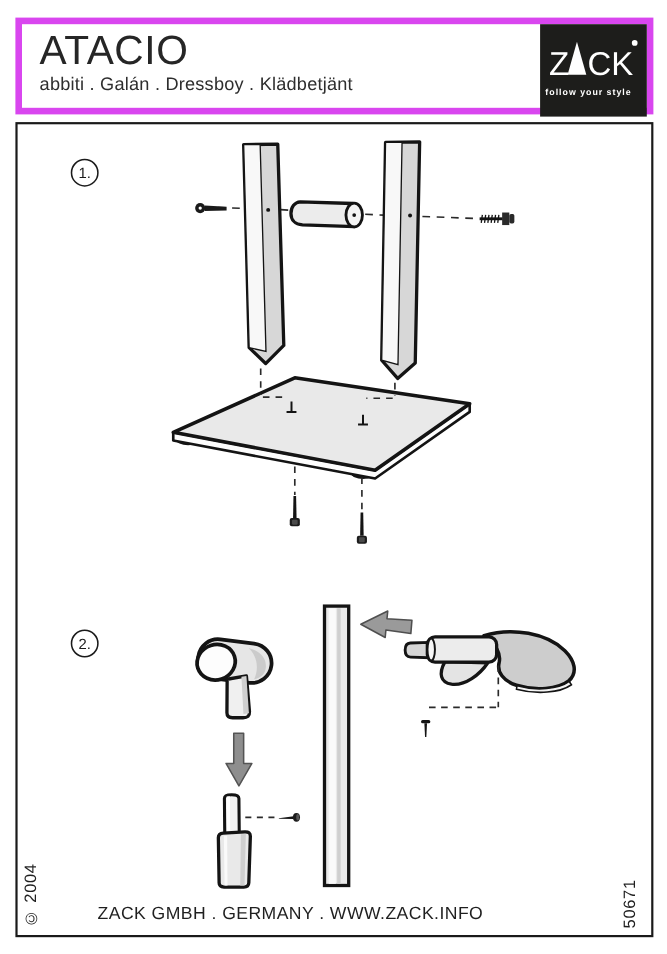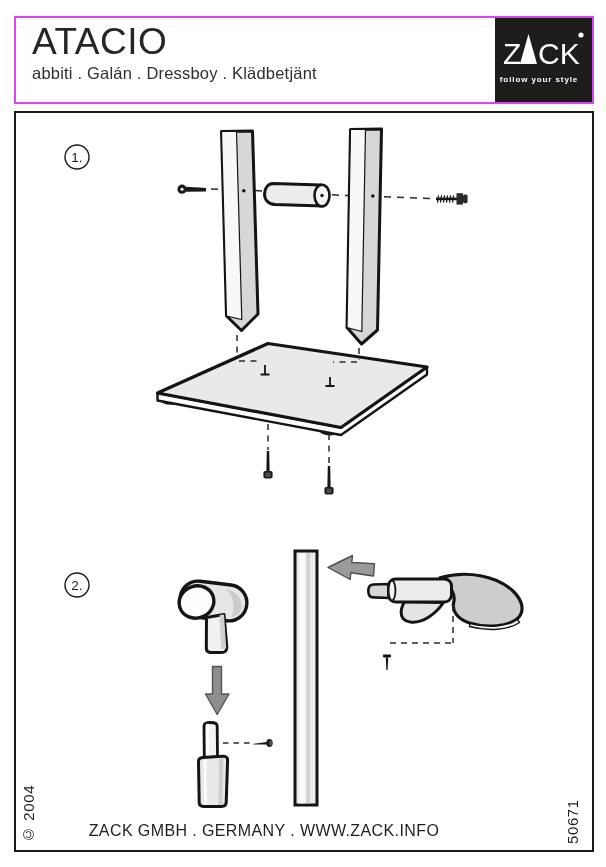--- a/index.html
+++ b/index.html
@@ -4,21 +4,21 @@
 <style>
   html,body { margin:0; padding:0; }
   body {
     width:606px; height:867px; position:relative; overflow:hidden;
     background:#ffffff;
     font-family:"Liberation Sans", sans-serif;
     color:#1f1f1f;
   }
   .header-box {
     position:absolute; left:14px; top:16px; width:580px; height:88px;
-    border:2px solid #d946ef; box-sizing:border-box; background:#fff;
+    border:6px solid #d946ef; box-sizing:border-box; background:#fff;
   }
   .header-inner { padding:5px 0 0 16px; }
   .title {
     margin:0; font-size:37px; font-weight:500; letter-spacing:0.5px;
     color:#262626; line-height:1.05;
   }
   .sub {
     margin:1px 0 0 0; font-size:16.5px; color:#2e2e2e;
     letter-spacing:0.2px; line-height:1.26; width:455px;
   }

